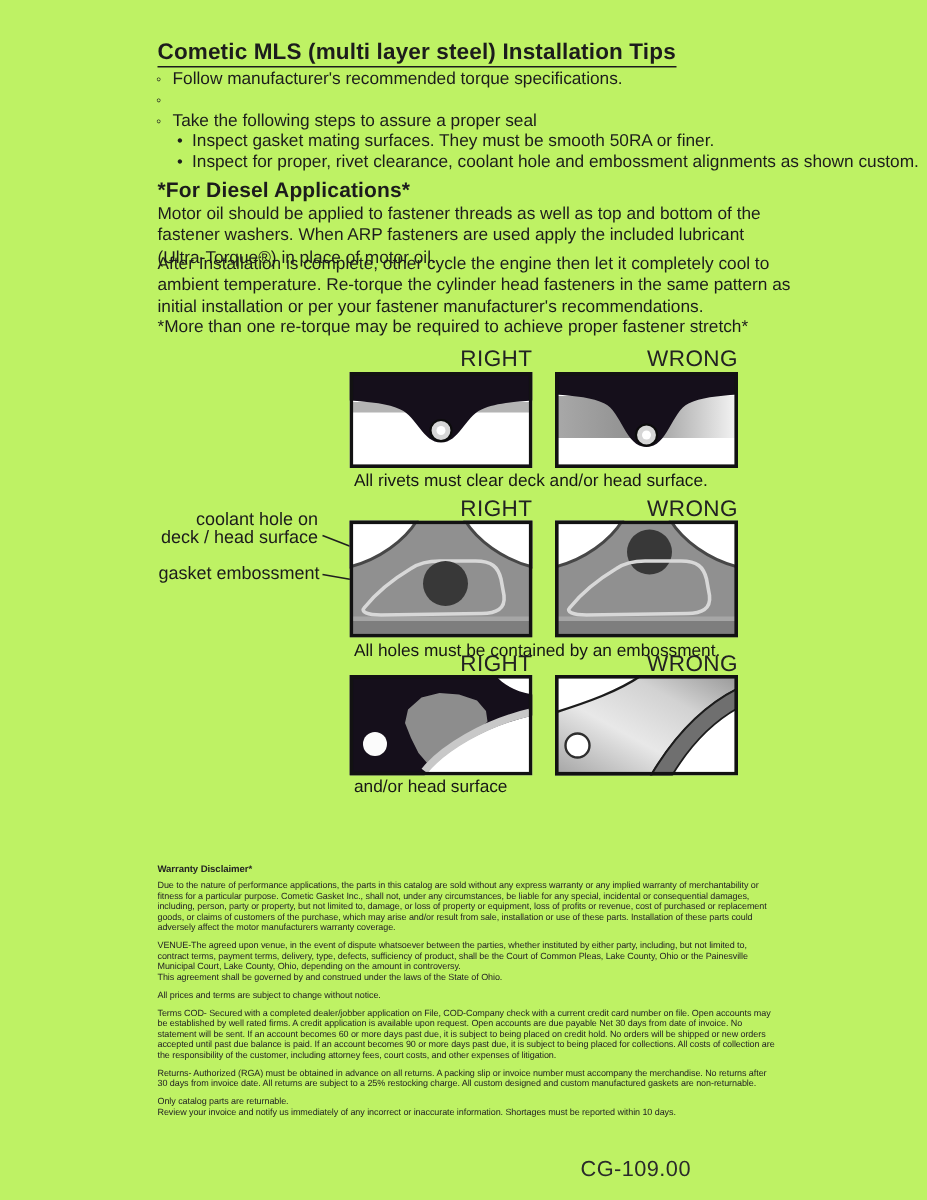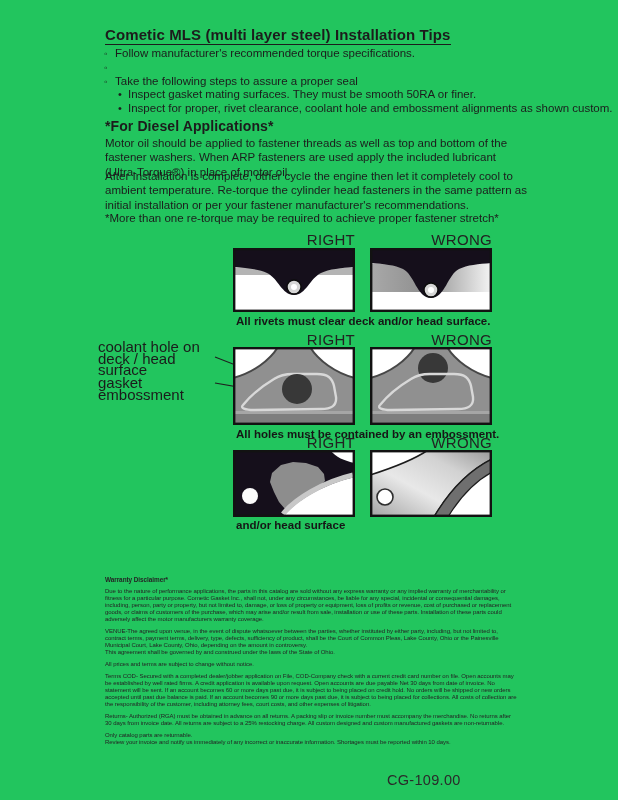--- a/index.html
+++ b/index.html
@@ -1,17 +1,17 @@
 <!DOCTYPE html>
 <html><head>
 <meta charset="utf-8">
 <style>
   html,body { margin:0; padding:0; background:#ffffff; }
   .page {
-    position:relative; width:618px; height:800px; background:#22c55e;
+    position:relative; width:618px; height:800px; background:#bef264;
     color:#1c1c1c; font-family:"Liberation Sans","DejaVu Sans",sans-serif;
     overflow:hidden;
   }
   .abs { position:absolute; }
 
   .title {
     left:105px; top:26px; font-size:15px; font-weight:bold;
     border-bottom:1.6px solid #1c1c1c; padding-bottom:1px; letter-spacing:0.1px;
   }
 
@@ -19,23 +19,23 @@
   .tip-row { display:flex; line-height:13.8px; }
   .tip-bullet { width:11px; flex:0 0 11px; font-size:10px; }
   .tip-row.sub { margin-left:14px; }
   .tip-row.sub .tip-bullet { font-size:11px; width:10px; flex:0 0 10px; }
 
   .diesel-h { left:105px; top:118px; font-size:14px; font-weight:bold; letter-spacing:0.1px; }
   .para { left:105px; width:424px; font-size:11.5px; line-height:14.4px; }
 
   .rw-label { width:122px; text-align:right; font-size:15px; letter-spacing:0.3px; color:#222; }
   .dbox { width:122px; height:auto; line-height:0; }
-  .caption { font-size:11.5px; font-weight:bold; line-height:13px; color:#161616; }
+  .caption { font-size:11.5px; font-weight:normal; line-height:13px; color:#161616; }
 
-  .ann { font-size:15px; line-height:11.5px; color:#1b1b1b; }
+  .ann { text-align:right; font-size:12px; line-height:11.5px; color:#1b1b1b; }
   .ann1 { left:98px; top:341px; width:114px; }
   .ann2 { left:98px; top:377px; width:115px; }
 
   .legal { left:105px; top:576px; width:414px; font-size:6px; line-height:7px; color:#242424; letter-spacing:-0.05px; }
   .legal p { margin:0 0 5px 0; }
   .legal p.tight { margin:0; }
   .legal .lh { font-weight:bold; font-size:6.4px; margin:0 0 5px 0; }
 
   .docnum { left:387px; top:760px; font-size:14.5px; letter-spacing:0.3px; color:#2a2a2a;margin-top:12px; }
 </style>

